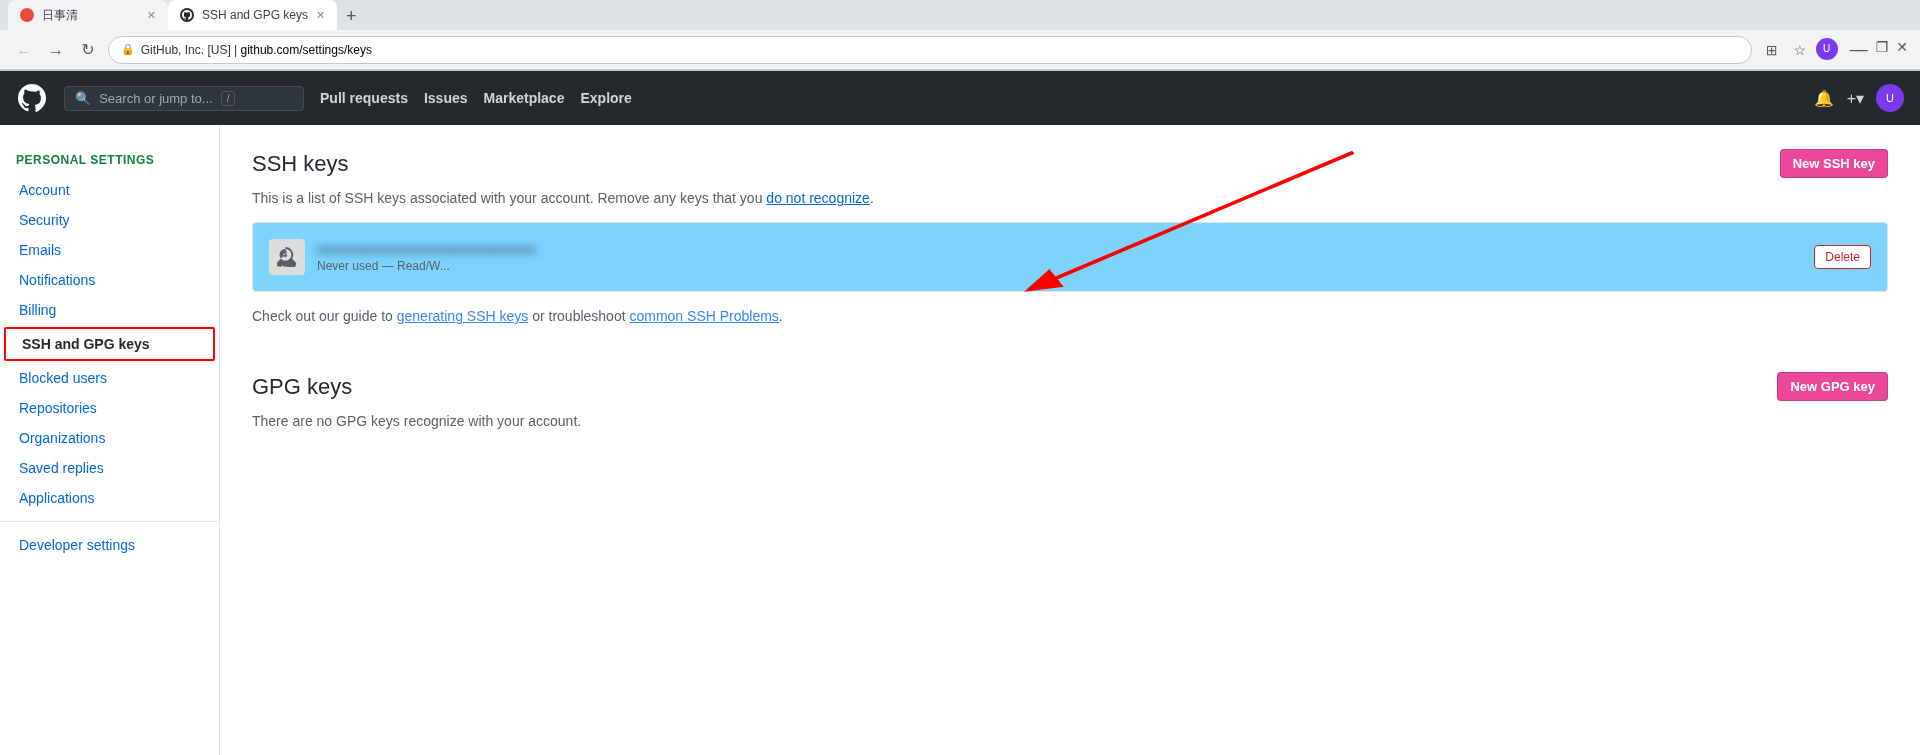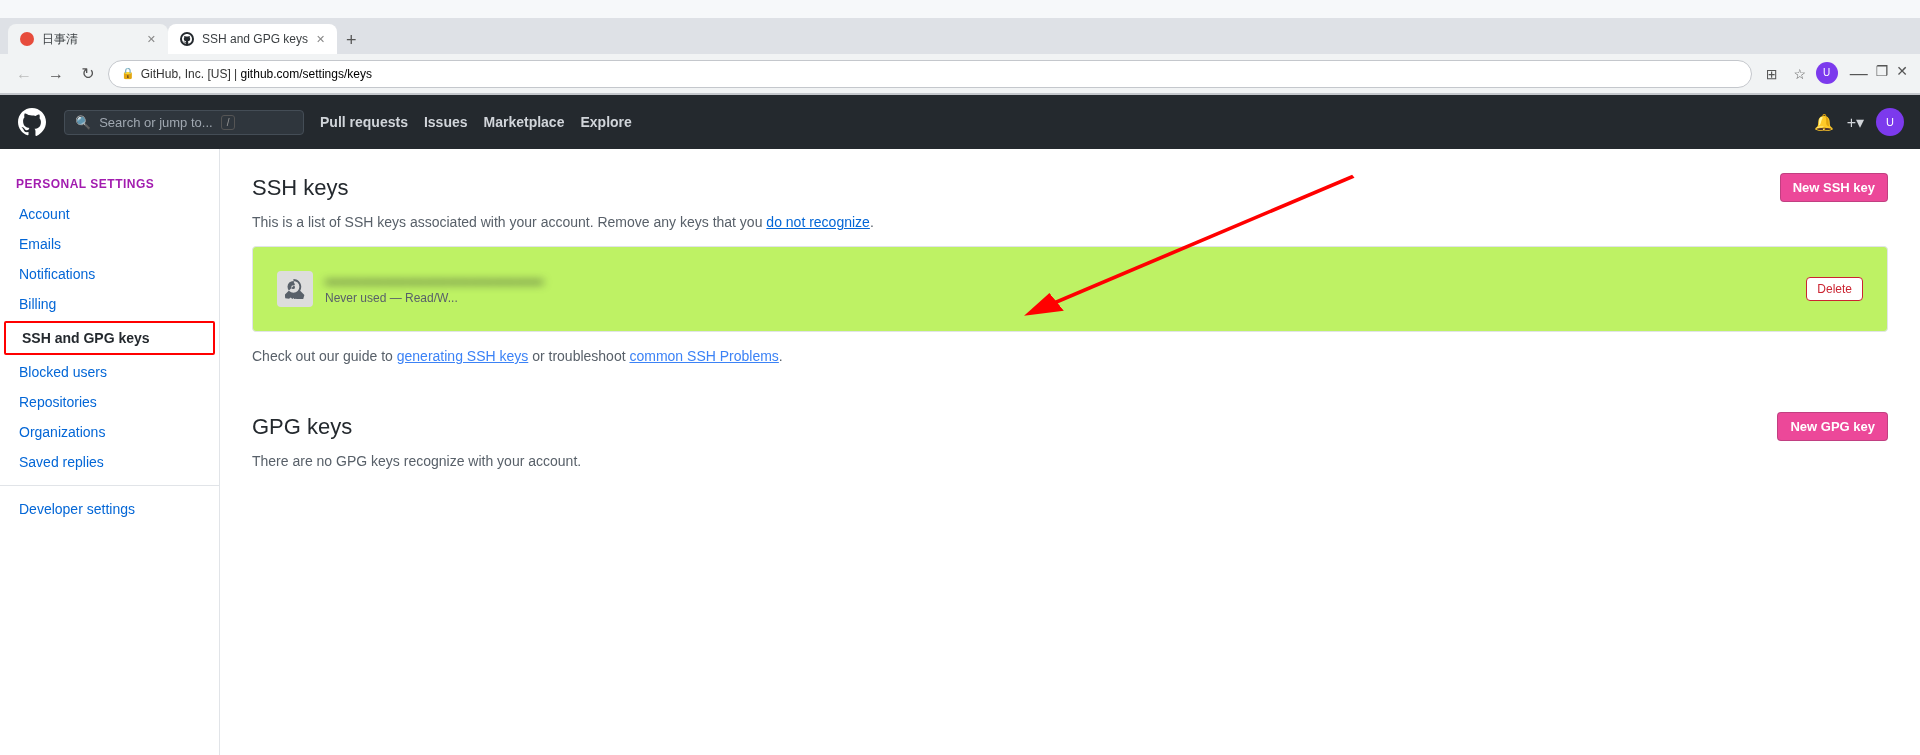--- a/index.html
+++ b/index.html
@@ -1,20 +1,20 @@
 <!DOCTYPE html>
 <html><head>
   <meta charset="utf-8">
   <style>
     * { margin: 0; padding: 0; box-sizing: border-box; }
     body { font-family: -apple-system, BlinkMacSystemFont, "Segoe UI", Helvetica, Arial, sans-serif; font-size: 14px; background: #f6f8fa; color: #24292e; }
 
     
     .browser-chrome { background: #dee1e6; border-bottom: 1px solid #c4c7cc; }
-    .browser-tabs { display: flex; align-items: flex-end; height: 36px; padding: 0 8px; margin-top: 18px; }
+    .browser-tabs { display: flex; align-items: flex-end; height: 30px; padding: 0 8px; }
     .browser-tab { display: flex; align-items: center; height: 30px; padding: 0 12px; background: #f1f3f4; border-radius: 8px 8px 0 0; font-size: 12px; color: #3c4043; gap: 8px; min-width: 160px; max-width: 220px; }
     .browser-tab.active { background: #ffffff; }
     .browser-tab .tab-favicon { width: 14px; height: 14px; background: #ccc; border-radius: 50%; flex-shrink: 0; }
     .browser-tab .tab-title { flex: 1; white-space: nowrap; overflow: hidden; text-overflow: ellipsis; font-size: 12px; }
     .browser-tab .tab-close { font-size: 11px; color: #888; cursor: pointer; }
     .tab-new { display: flex; align-items: center; justify-content: center; width: 28px; height: 28px; font-size: 18px; color: #555; cursor: pointer; border-radius: 50%; }
 
     .browser-addressbar { display: flex; align-items: center; height: 40px; background: #f1f3f4; padding: 0 12px; gap: 8px; border-bottom: 1px solid #c4c7cc; }
     .nav-btn { width: 24px; height: 24px; display: flex; align-items: center; justify-content: center; color: #555; cursor: pointer; font-size: 16px; border-radius: 50%; }
     .nav-btn.disabled { color: #bbb; cursor: default; }
@@ -35,37 +35,37 @@
     .nav-link { color: #d1d5da; text-decoration: none; cursor: pointer; }
     .nav-right { display: flex; align-items: center; gap: 12px; margin-left: auto; }
     .nav-icon-btn { color: #d1d5da; font-size: 16px; cursor: pointer; }
     .user-avatar-nav { width: 28px; height: 28px; border-radius: 50%; background: #7c3aed; display: flex; align-items: center; justify-content: center; color: white; font-size: 11px; cursor: pointer; }
 
     
     .main-container { display: flex; background: #fff; min-height: 680px; }
 
     
     .sidebar { width: 220px; flex-shrink: 0; padding: 20px 0; background: #fff; border-right: 1px solid #e1e4e8; }
-    .sidebar-section-title { font-size: 12px; font-weight: 600; color: #a21caf; padding: 8px 16px; text-transform: uppercase; letter-spacing: 0.5px; }
+    .sidebar-section-title { font-size: 12px; font-weight: 600; color: #15803d; padding: 8px 16px; text-transform: uppercase; letter-spacing: 0.5px; }
     .sidebar-item { display: block; padding: 7px 16px; color: #0366d6; text-decoration: none; font-size: 14px; cursor: pointer; border-left: 3px solid transparent; }
     .sidebar-divider { height: 1px; background: #e1e4e8; margin: 8px 0; }
     .sidebar-item-highlighted { display: block; padding: 7px 16px; color: #24292e; font-size: 14px; cursor: pointer; border: 2px solid red; margin: 2px 4px; border-radius: 2px; text-decoration: none; font-weight: 600; }
 
     
     .content { flex: 1; padding: 24px 32px; background: #fff; }
 
     
     .section-header { display: flex; align-items: center; justify-content: space-between; margin-bottom: 12px; }
     .section-title { font-size: 22px; font-weight: 400; color: #24292e; }
     .btn-green { background: #ec4899; color: white; border: 1px solid rgba(27,31,35,.2); padding: 6px 12px; border-radius: 4px; font-size: 13px; font-weight: 600; cursor: pointer; }
     .info-text { color: #586069; font-size: 14px; margin-bottom: 16px; }
     .info-text a { color: #0366d6; }
 
     
-    .key-card { border: 1px solid #e1e4e8; border-radius: 4px; padding: 24px; display: flex; align-items: center; gap: 12px; margin-bottom: 16px; background: #bef264; }
+    .key-card { border: 1px solid #e1e4e8; border-radius: 4px; padding: 16px; display: flex; align-items: center; gap: 12px; margin-bottom: 16px; background: #7dd3fc; }
     .key-icon { width: 36px; height: 36px; background: #ddd; border-radius: 4px; flex-shrink: 0; display: flex; align-items: center; justify-content: center; }
     .key-info { flex: 1; }
     .key-title { font-weight: 600; color: #24292e; font-size: 14px; }
     .key-subtitle { color: #586069; font-size: 12px; margin-top: 2px; }
     .key-blurred { filter: blur(4px); font-size: 13px; color: #24292e; }
     .btn-danger { background: #fff; color: #cb2431; border: 1px solid #cb2431; padding: 4px 10px; border-radius: 4px; font-size: 12px; cursor: pointer; }
 
     
     .bottom-info { font-size: 14px; color: #586069; margin-top: 4px; }
     .bottom-info a { color: #3b82f6; }
@@ -145,28 +145,30 @@
     <div class="user-avatar-nav">U</div>
   </div>
 </nav>
 
 <div class="main-container">
 
   <aside class="sidebar">
     <div class="sidebar-section-title">Personal settings</div>
 
     <a class="sidebar-item">Account</a>
+    <a class="sidebar-item">Security</a>
     <a class="sidebar-item">Emails</a>
     <a class="sidebar-item">Notifications</a>
     <a class="sidebar-item">Billing</a>
     <a class="sidebar-item-highlighted">SSH and GPG keys</a>
     <a class="sidebar-item">Blocked users</a>
     <a class="sidebar-item">Repositories</a>
     <a class="sidebar-item">Organizations</a>
     <a class="sidebar-item">Saved replies</a>
+    <a class="sidebar-item">Applications</a>
 
     <div class="sidebar-divider"></div>
     <a class="sidebar-item">Developer settings</a>
   </aside>
 
   <main class="content annotation-container">
 
     <div class="section-header">
       <h2 class="section-title">SSH keys</h2>
       <button class="btn-green">New SSH key</button>

